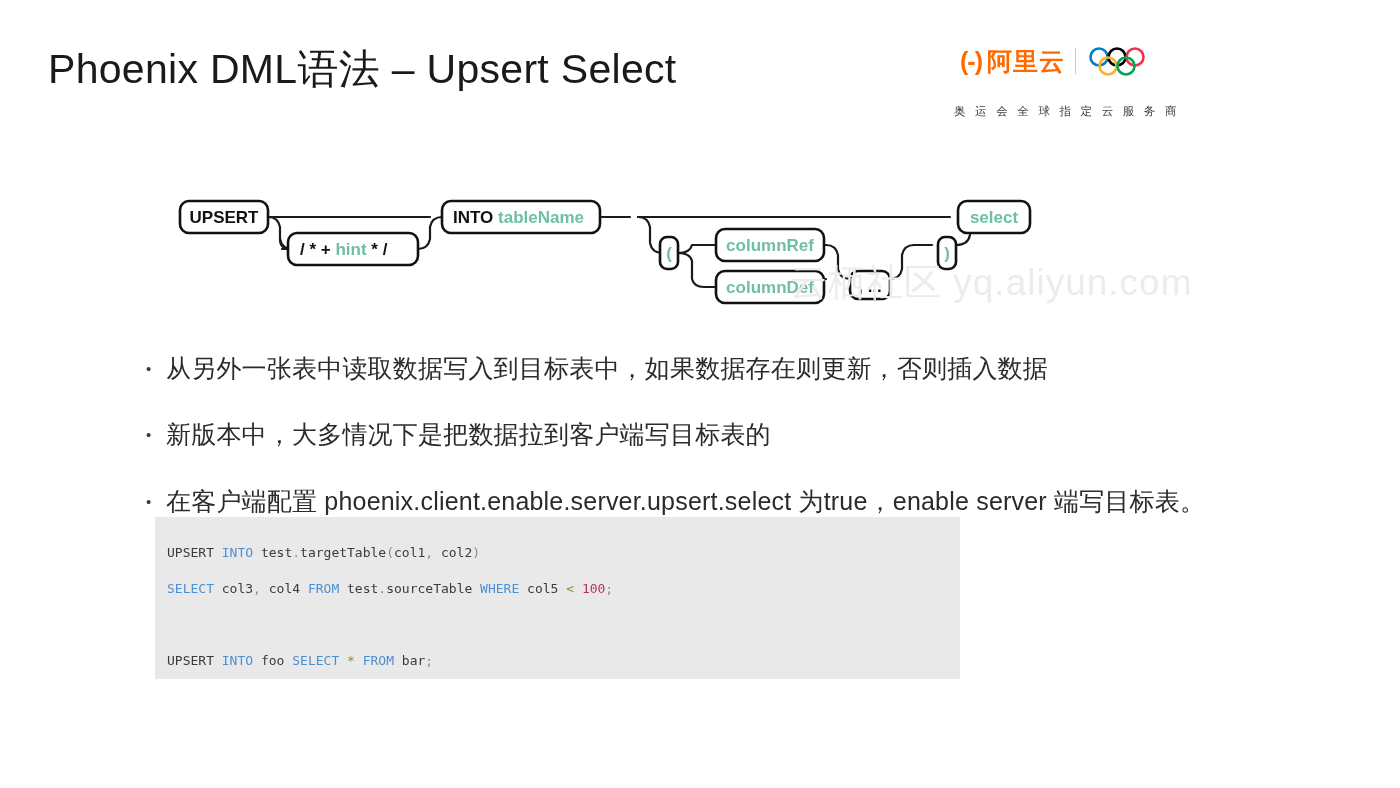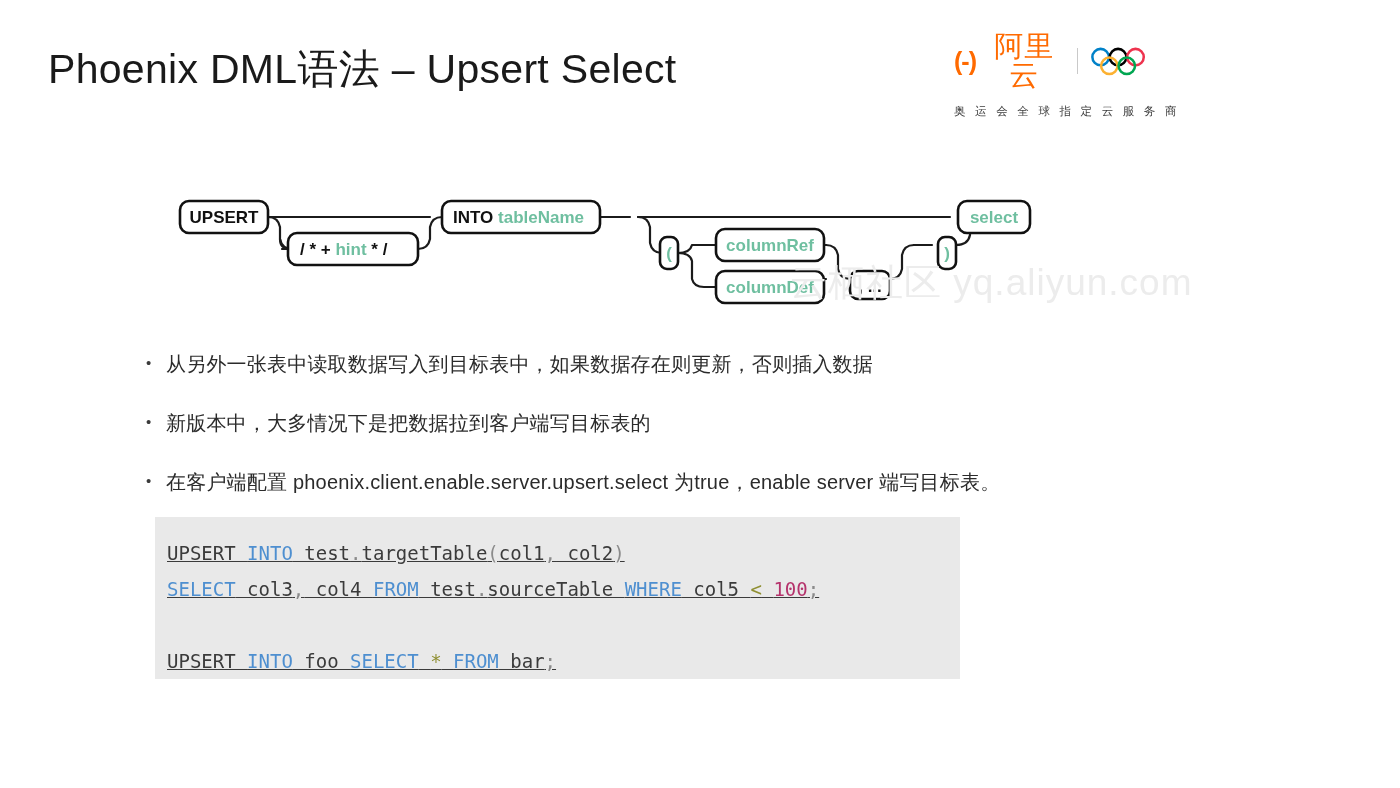--- a/index.html
+++ b/index.html
@@ -52,23 +52,23 @@
     gap: 5px;
   }
   #aliyun-glyph {
     font-size: 25px;
     color: #ff6a00;
     font-weight: 700;
     letter-spacing: -1px;
     line-height: 1;
   }
   #aliyun-cn {
-    font-size: 29px;
+    font-size: 25px;
     color: #ff6a00;
-    font-weight: 400;
+    font-weight: 700;
     letter-spacing: 1px;
     line-height: 1;
   }
   #logo-divider {
     width: 1px;
     height: 26px;
     background: #c9c9c9;
   }
   #rings { display:block; }
   #logo-tagline {
@@ -131,45 +131,44 @@
   .bullet-dot {
     flex: 0 0 auto;
     width: 20px;
     font-size: 15px;
     color: #3b3b3b;
     line-height: 1;
     position: relative;
     top: -3px;
   }
   .bullet-text {
-    font-size: 20px;
+    font-size: 25px;
     color: #2b2b2b;
     line-height: 1.45;
     letter-spacing: 0.2px;
     white-space: nowrap;
   }
 
   
   #code-block {
     position: absolute;
     left: 155px;
     top: 517px;
     width: 805px;
     height: 162px;
     background: #e9e9e9;
     padding: 18px 0 0 12px;
     box-sizing: border-box;
   }
   .code-line {
     font-family: "DejaVu Sans Mono", monospace;
-    font-size: 19px;
+    font-size: 13px;
     line-height: 36px;
     white-space: pre;
     color: #3b3b3b;
-    text-decoration: underline;
   }
   .code-line.blank { height: 36px; }
   .tok-kw  { color: #4e8fd0; }
   .tok-num { color: #b5336c; }
   .tok-op  { color: #8f8f32; }
   .tok-pl  { color: #3b3b3b; }
   .tok-punct { color: #8b8b8b; }
 </style>
 </head>
 <body>

